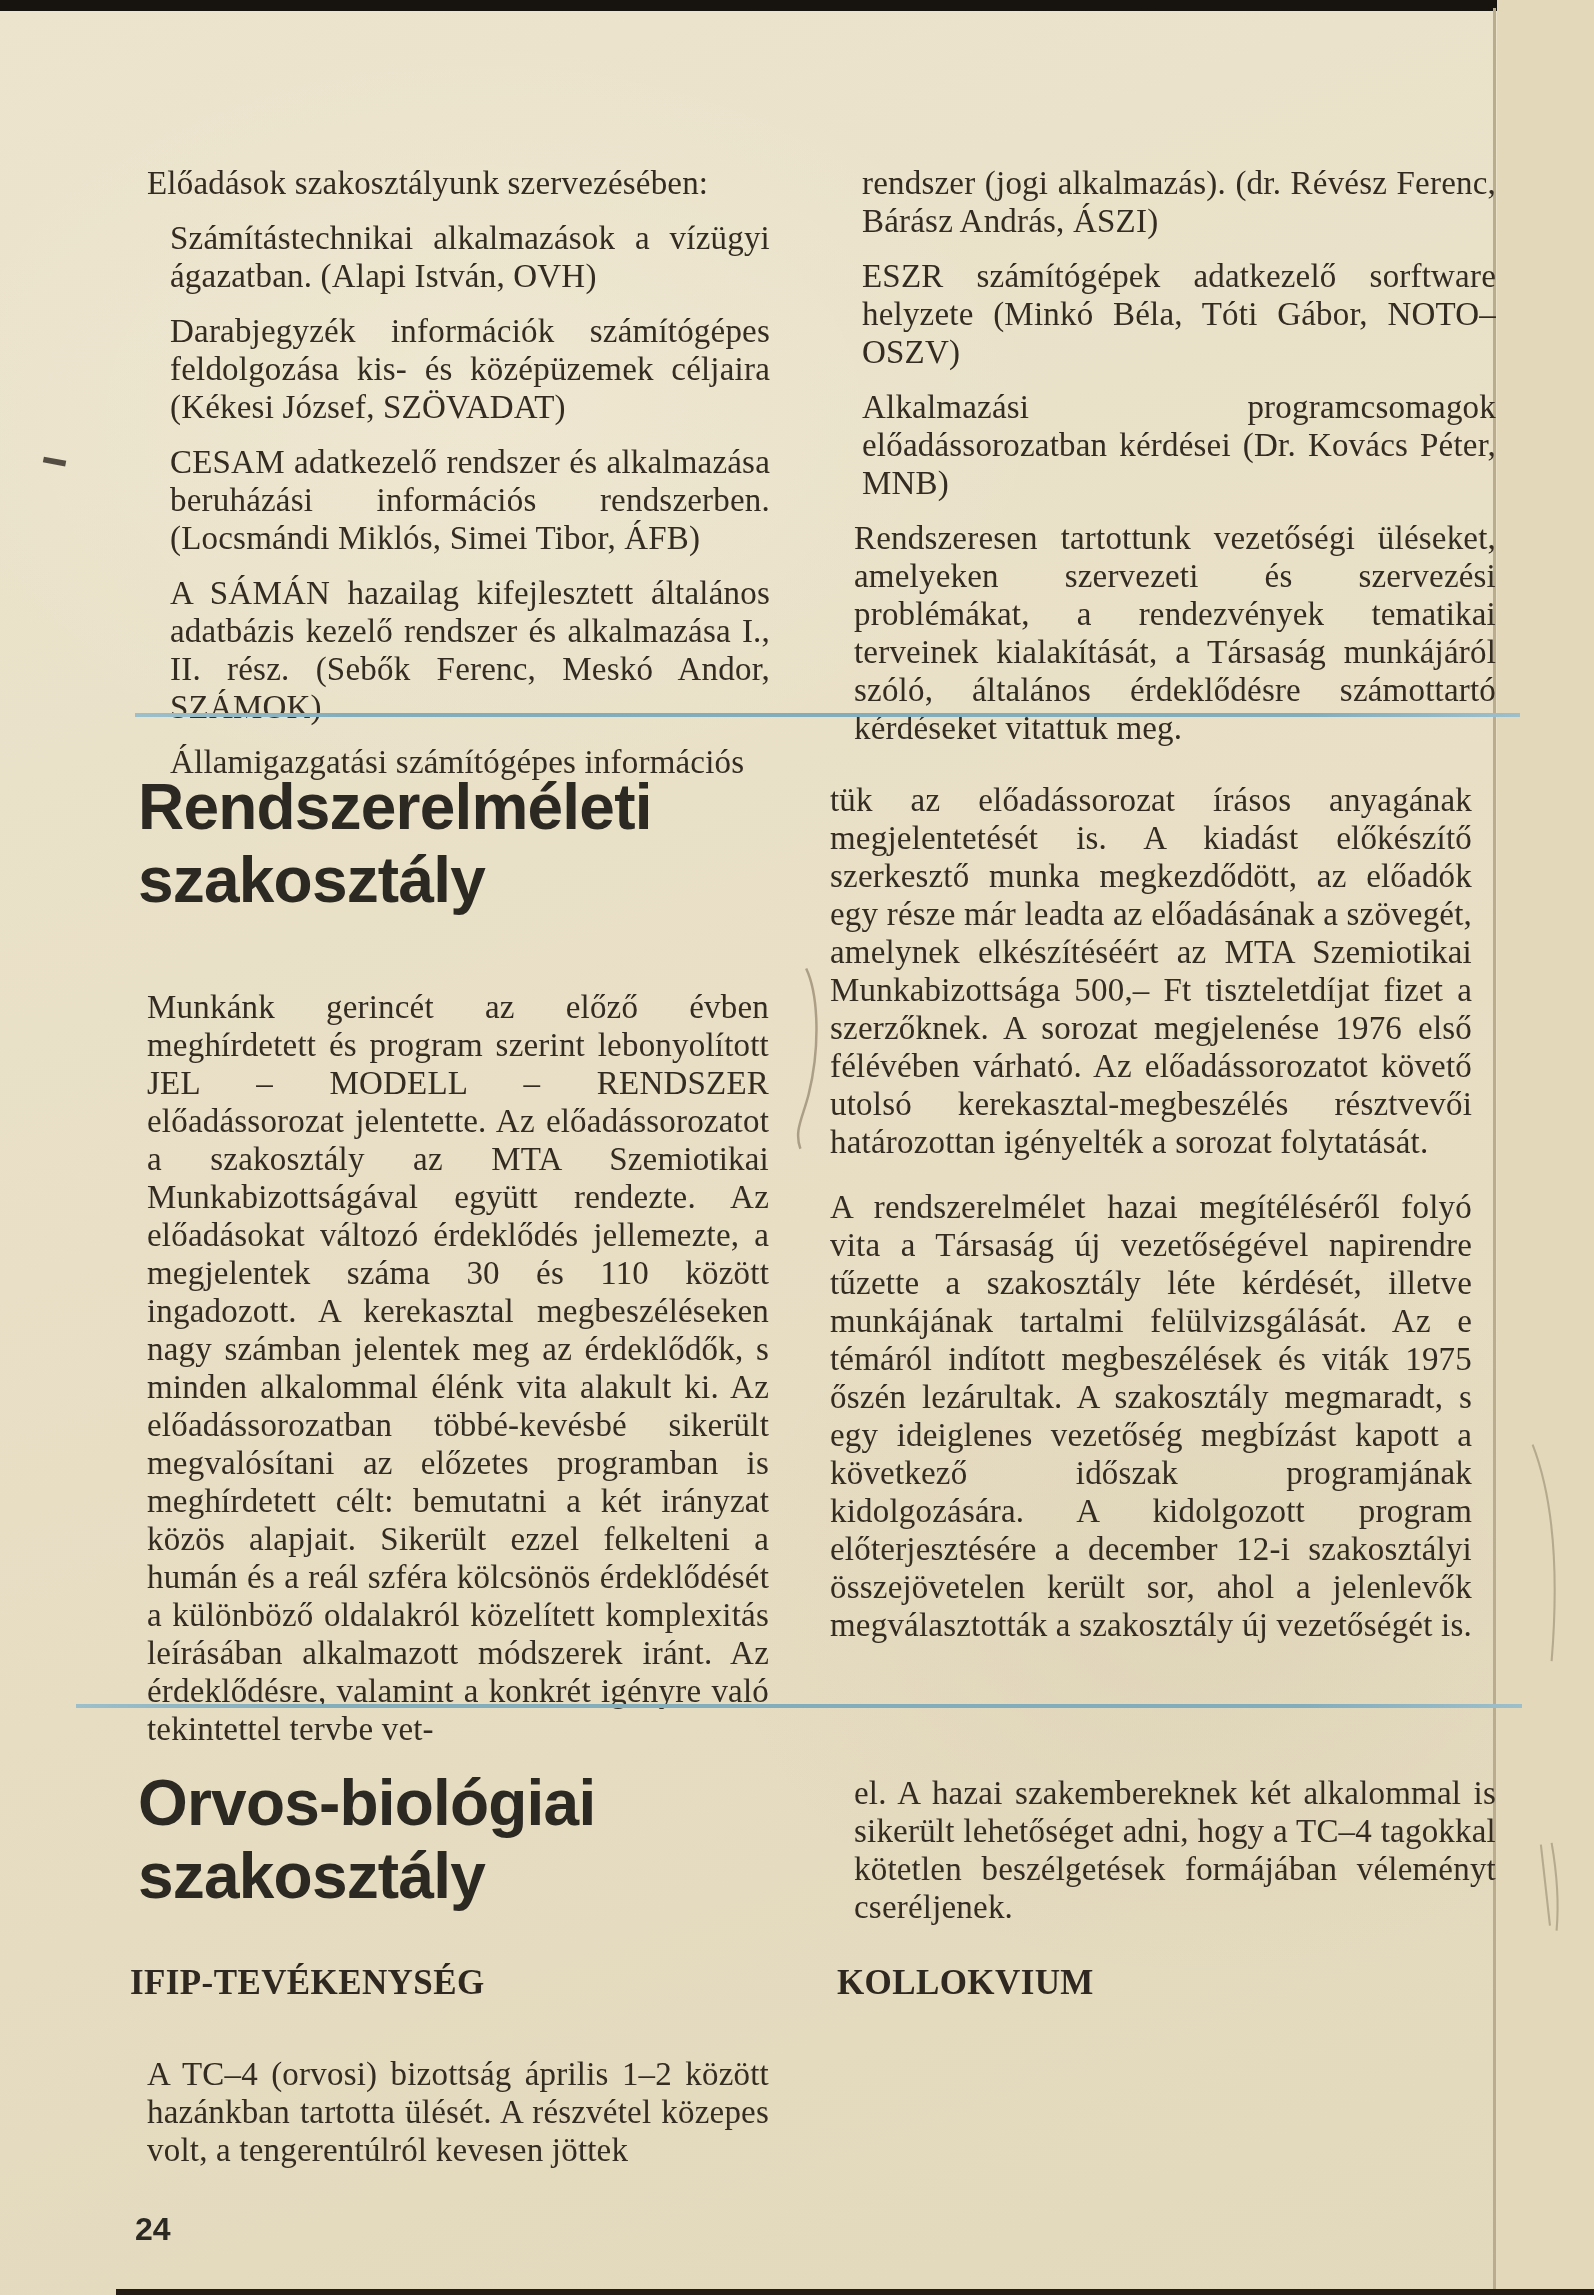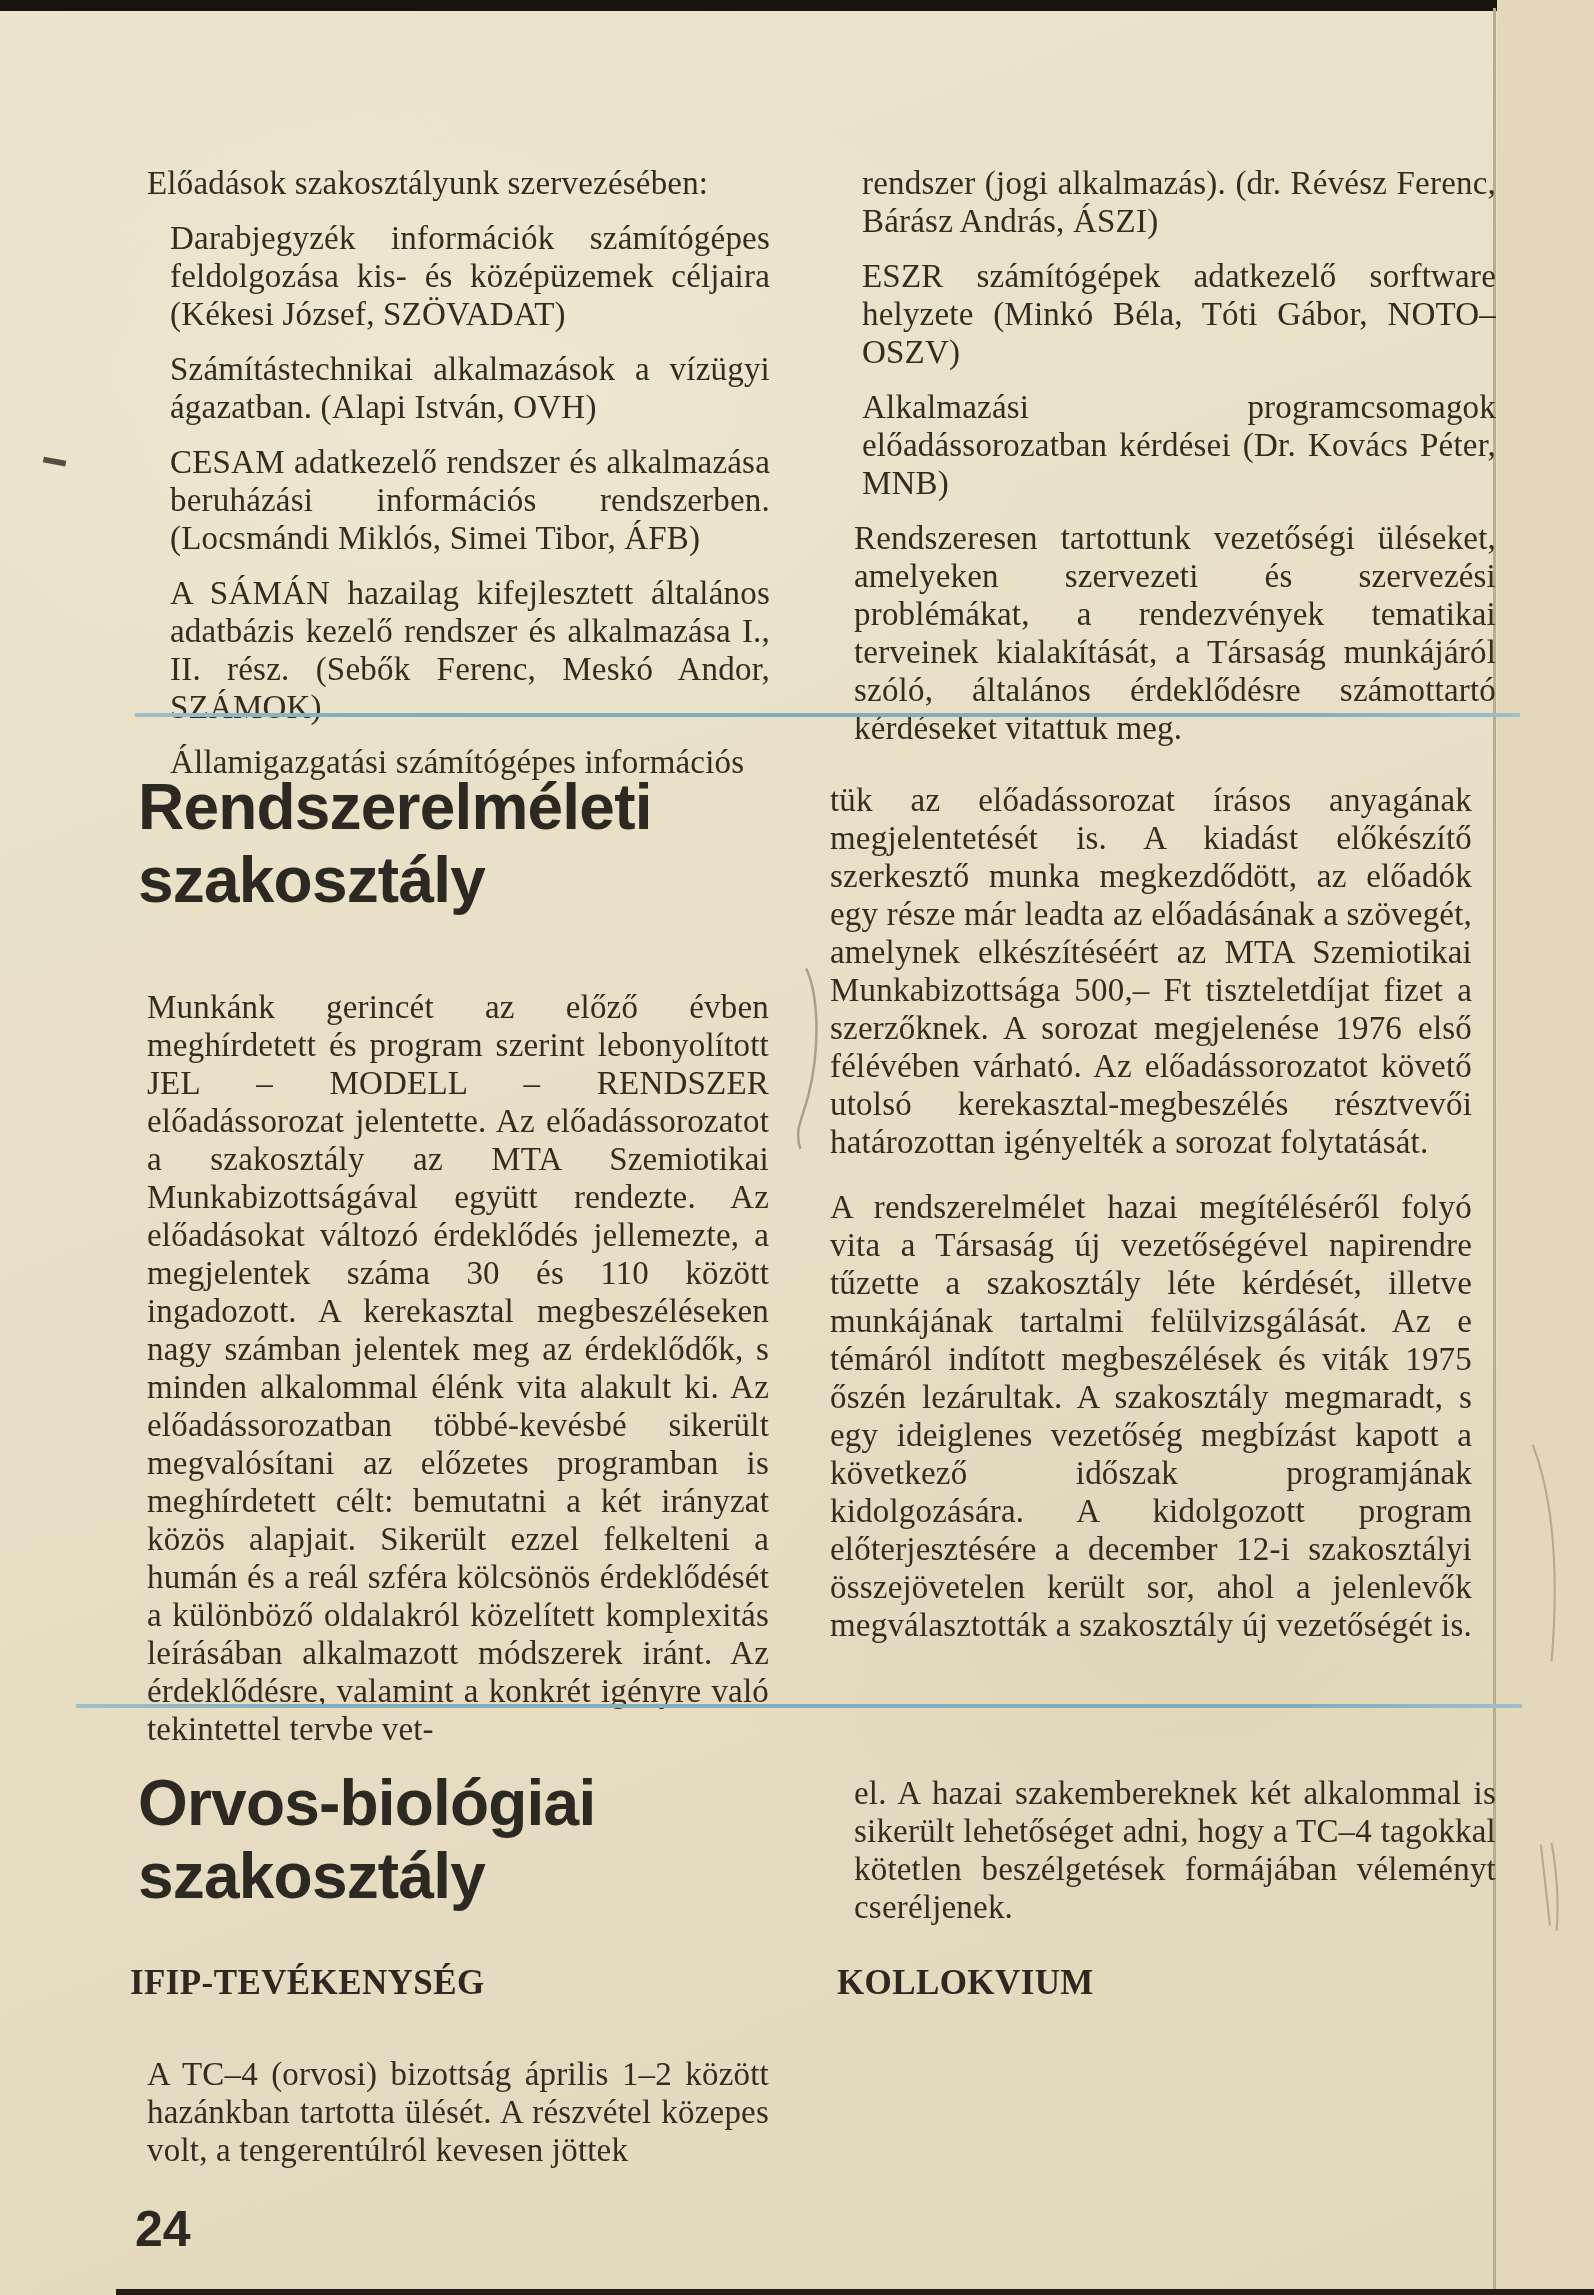--- a/index.html
+++ b/index.html
@@ -53,38 +53,38 @@
   .sh-ifip{left:130px;top:1962px;}
   .sh-koll{left:837px;top:1962px;}
 
   .bot-left{left:130px;top:2038px;width:656px;}
   .bot-right-lead{left:837px;top:1757px;width:676px;}
   .bot-right-koll{left:837px;top:2035px;width:676px;}
 
   .page-number{
     position:absolute;left:135px;top:2202px;
     font-family:"Liberation Sans","DejaVu Sans",sans-serif;
-    font-weight:700;font-size:50px;line-height:55px;color:#2c2822;
+    font-weight:700;font-size:32px;line-height:55px;color:#2c2822;
   }
   .pen-marks{position:absolute;left:0;top:0;pointer-events:none;}
 </style>
 </head>
 <body>
 
 <div class="page">
 
   <div class="top-edge"></div>
   <div class="right-strip"></div>
   <div class="right-line"></div>
   <div class="bottom-edge"></div>
 
   <section class="col top-left">
     <p>Előadások szakosztályunk szervezésében:</p>
+    <p class="item">Számítástechnikai alkalmazások a vízügyi ágazatban. (Alapi István, OVH)</p>
     <p class="item">Darabjegyzék információk számítógépes feldolgozása kis- és középüzemek céljaira (Kékesi József, SZÖVADAT)</p>
-    <p class="item">Számítástechnikai alkalmazások a vízügyi ágazatban. (Alapi István, OVH)</p>
     <p class="item">CESAM adatkezelő rendszer és alkalmazása beruházási információs rendszerben. (Locsmándi Miklós, Simei Tibor, ÁFB)</p>
     <p class="item">A SÁMÁN hazailag kifejlesztett általános adatbázis kezelő rendszer és alkalmazása I., II. rész. (Sebők Ferenc, Meskó Andor, SZÁMOK)</p>
     <p class="item">Államigazgatási számítógépes információs</p>
   </section>
 
   <section class="col top-right">
     <p class="item">rendszer (jogi alkalmazás). (dr. Révész Ferenc, Bárász András, ÁSZI)</p>
     <p class="item">ESZR számítógépek adatkezelő sorftware helyzete (Minkó Béla, Tóti Gábor, NOTO–OSZV)</p>
     <p class="item">Alkalmazási programcsomagok előadássorozatban kérdései (Dr. Kovács Péter, MNB)</p>
     <p class="para">Rendszeresen tartottunk vezetőségi üléseket, amelyeken szervezeti és szervezési problémákat, a rendezvények tematikai terveinek kialakítását, a Társaság munkájáról szóló, általános érdeklődésre számottartó kérdéseket vitattuk meg.</p>

